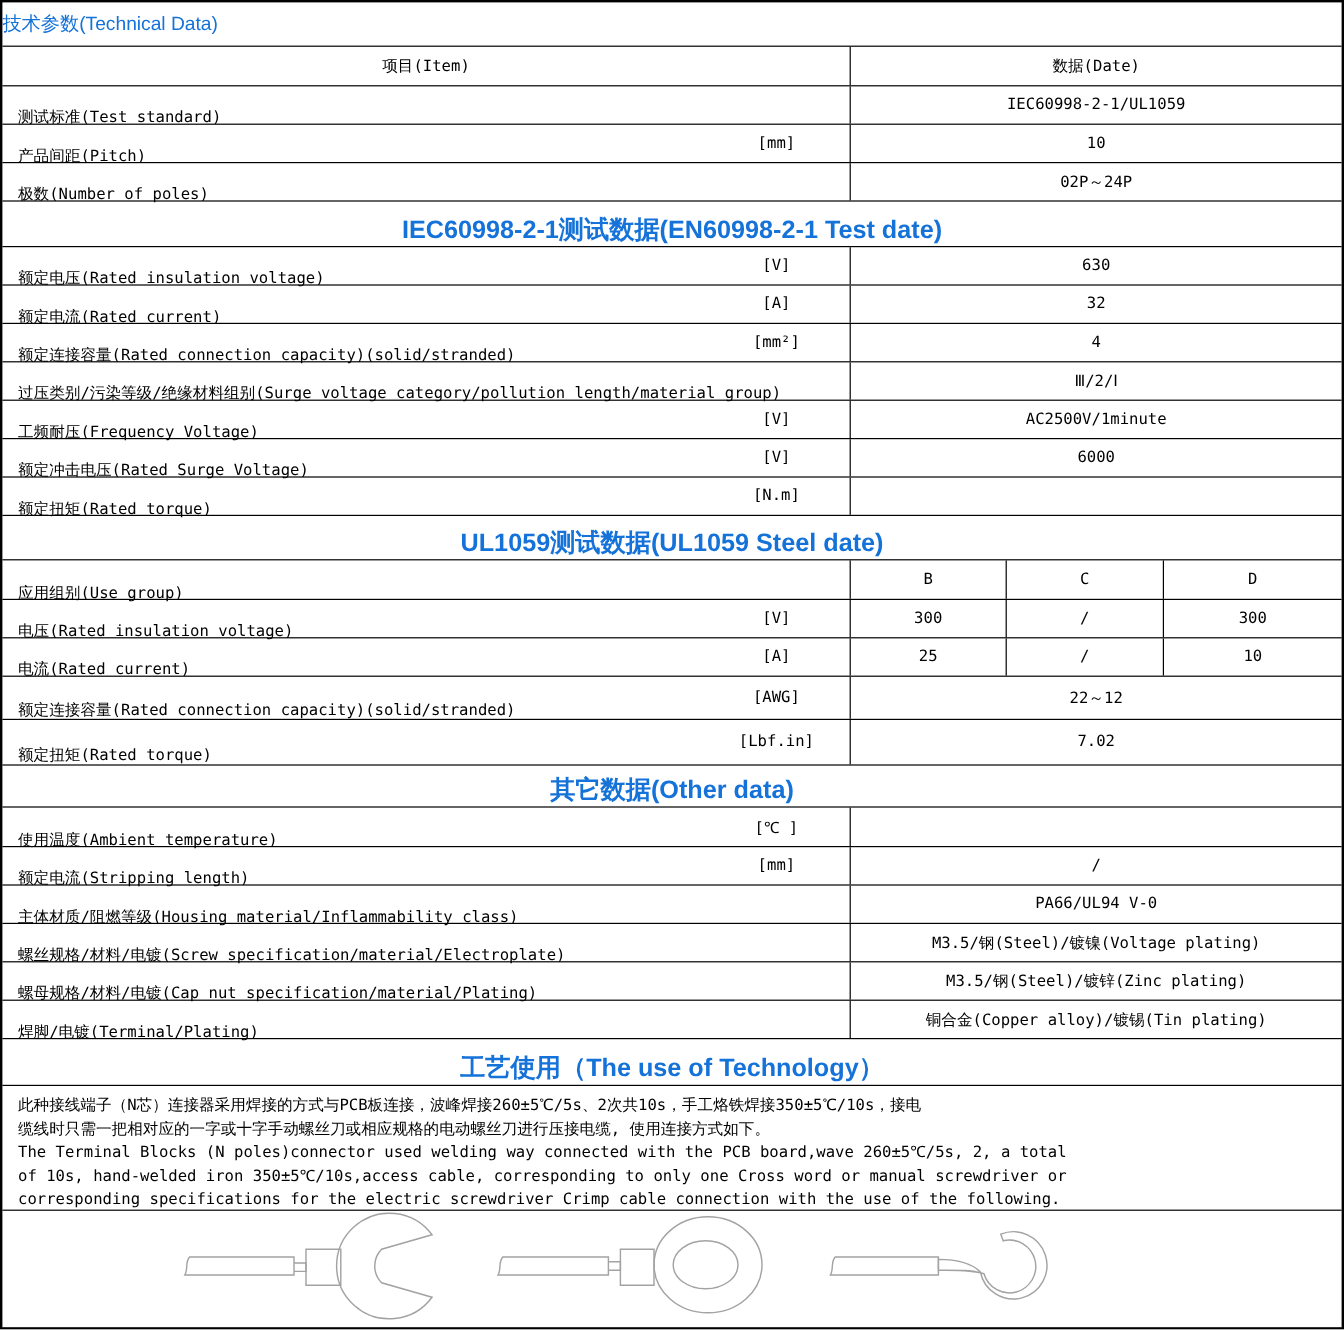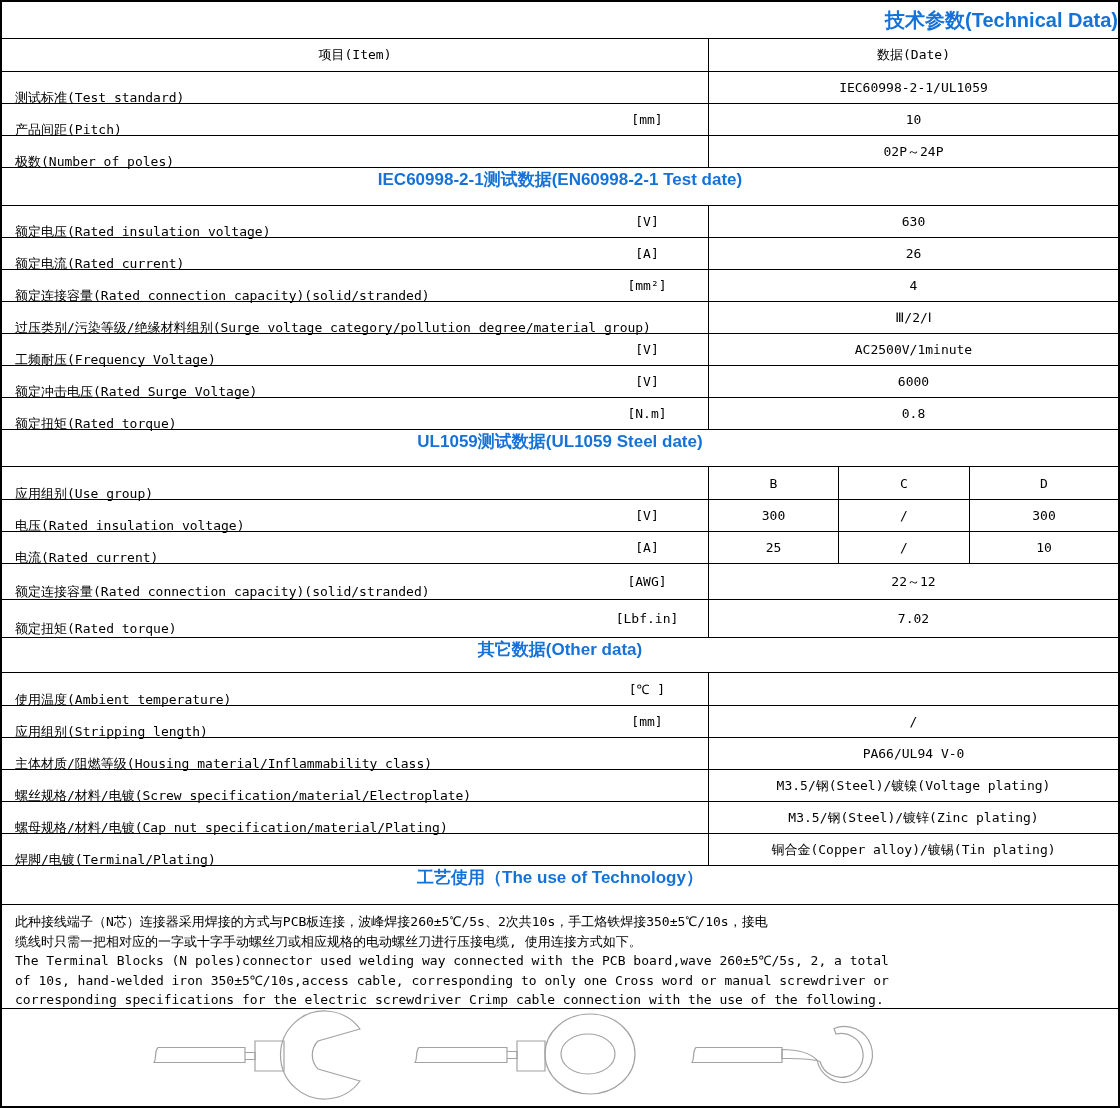--- a/index.html
+++ b/index.html
@@ -10,28 +10,28 @@
     border:2px solid #000;
     background:#fff;
     font-family:"DejaVu Sans Mono","Liberation Mono",monospace;
     font-size:13px;color:#000;
   }
   .row{display:flex;align-items:stretch;border-top:1px solid #000;box-sizing:border-box;}
   .row:first-child{border-top:none;}
   .h32{height:32px}.h33{height:33px}.h35{height:35px}.h36{height:36px}
   .h37{height:37px}.h38{height:38px}.h39{height:39px}
   .titlebar{
-    justify-content:flex-end;align-items:center;
+    justify-content:flex-start;align-items:center;
     font-family:"Liberation Sans","DejaVu Sans",sans-serif;
-    font-weight:bold;color:#1472d8;font-size:20px;
+    font-weight:normal;color:#1472d8;font-size:16px;
   }
   .sec{
-    justify-content:center;align-items:flex-start;
+    justify-content:center;align-items:flex-end;
     font-family:"Liberation Sans","DejaVu Sans",sans-serif;
-    font-weight:bold;color:#1472d8;font-size:17px;
+    font-weight:bold;color:#1472d8;font-size:21px;
   }
   .cl{
     width:707px;box-sizing:border-box;border-right:1px solid #000;
     display:flex;align-items:center;padding-left:13px;
   }
   .cl.center{justify-content:center;padding-left:0;}
   .label{white-space:nowrap;margin-top:21px;}
   .unit{margin-left:auto;width:122px;text-align:center;white-space:pre;}
   .cr{flex:1;display:flex;align-items:center;justify-content:center;}
   .c3{width:129px;display:flex;align-items:center;justify-content:center;box-sizing:border-box;}
@@ -89,32 +89,32 @@
         <span class="label">额定电压(Rated insulation voltage)</span>
         <span class="unit">[V]</span>
       </div>
     <div class="cr">630</div>
   </div>
   <div class="row h32">
     <div class="cl">
         <span class="label">额定电流(Rated current)</span>
         <span class="unit">[A]</span>
       </div>
-    <div class="cr">26</div>
+    <div class="cr">32</div>
   </div>
   <div class="row h32">
     <div class="cl">
         <span class="label">额定连接容量(Rated connection capacity)(solid/stranded)</span>
         <span class="unit">[mm²]</span>
       </div>
     <div class="cr">4</div>
   </div>
   <div class="row h32">
     <div class="cl">
-        <span class="label">过压类别/污染等级/绝缘材料组别(Surge voltage category/pollution degree/material group)</span>
+        <span class="label">过压类别/污染等级/绝缘材料组别(Surge voltage category/pollution length/material group)</span>
       </div>
     <div class="cr">Ⅲ/2/Ⅰ</div>
   </div>
   <div class="row h32">
     <div class="cl">
         <span class="label">工频耐压(Frequency Voltage)</span>
         <span class="unit">[V]</span>
       </div>
     <div class="cr">AC2500V/1minute</div>
   </div>
@@ -123,21 +123,20 @@
         <span class="label">额定冲击电压(Rated Surge Voltage)</span>
         <span class="unit">[V]</span>
       </div>
     <div class="cr">6000</div>
   </div>
   <div class="row h32">
     <div class="cl">
         <span class="label">额定扭矩(Rated torque)</span>
         <span class="unit">[N.m]</span>
       </div>
-    <div class="cr">0.8</div>
   </div>
 
   <div class="row h37 sec">
     <span>UL1059测试数据(UL1059 Steel date)</span>
   </div>
   <div class="row h33">
     <div class="cl">
         <span class="label">应用组别(Use group)</span>
       </div>
     <div class="c3">B</div>
@@ -181,21 +180,21 @@
     <span>其它数据(Other data)</span>
   </div>
   <div class="row h33">
     <div class="cl">
         <span class="label">使用温度(Ambient temperature)</span>
         <span class="unit">[℃ ]</span>
       </div>
   </div>
   <div class="row h32">
     <div class="cl">
-        <span class="label">应用组别(Stripping length)</span>
+        <span class="label">额定电流(Stripping length)</span>
         <span class="unit">[mm]</span>
       </div>
     <div class="cr">/</div>
   </div>
   <div class="row h32">
     <div class="cl">
         <span class="label">主体材质/阻燃等级(Housing material/Inflammability class)</span>
       </div>
     <div class="cr">PA66/UL94 V-0</div>
   </div>

